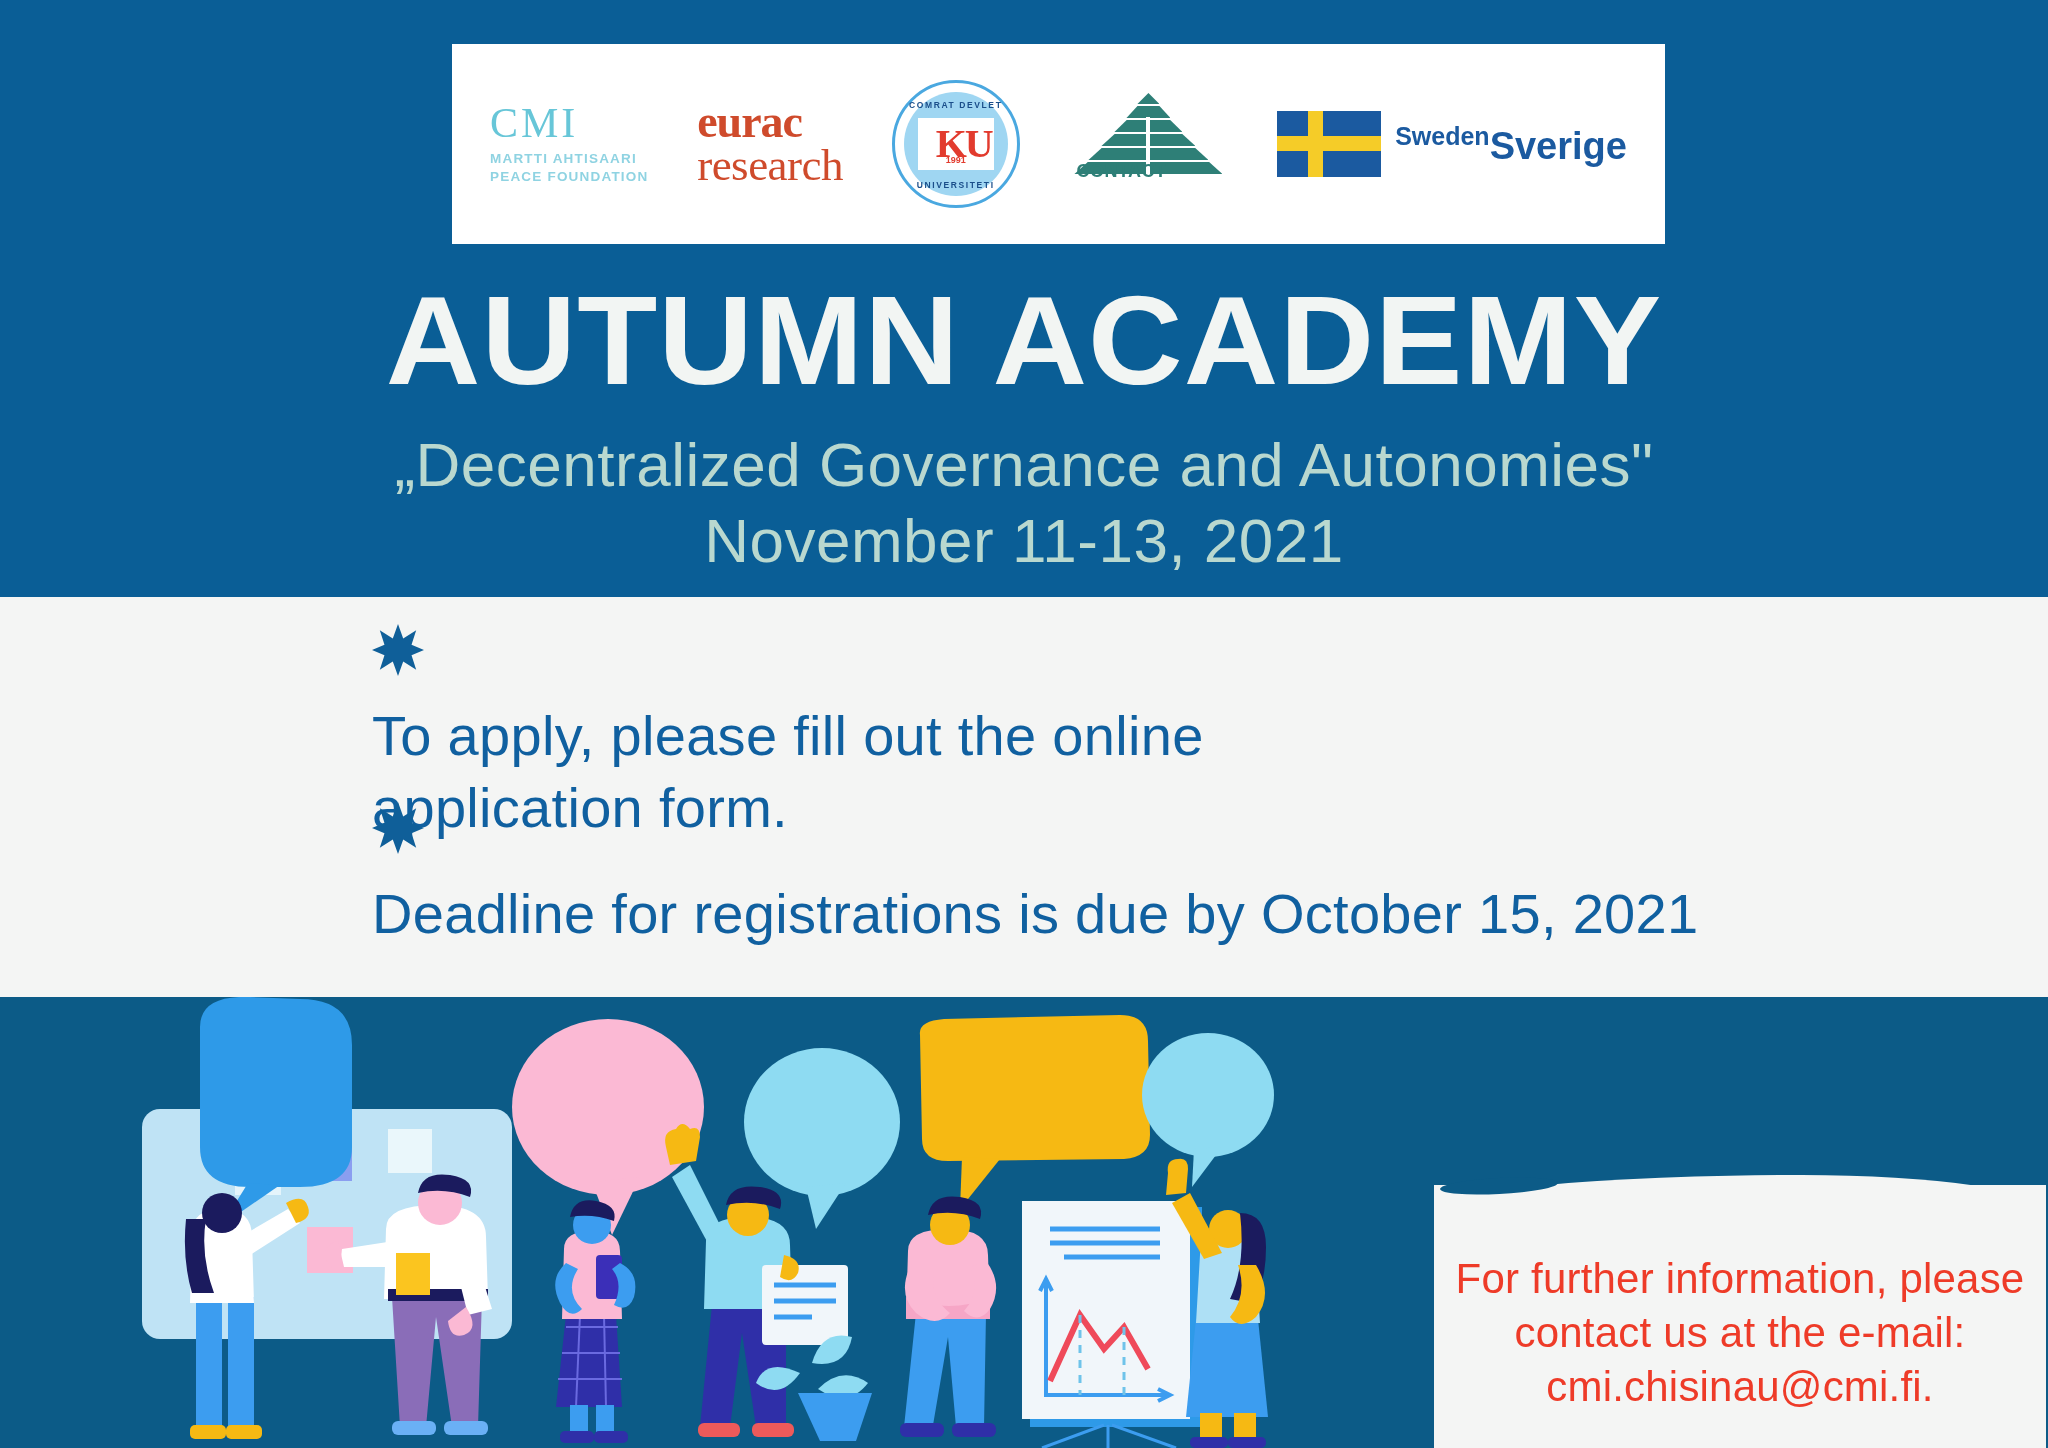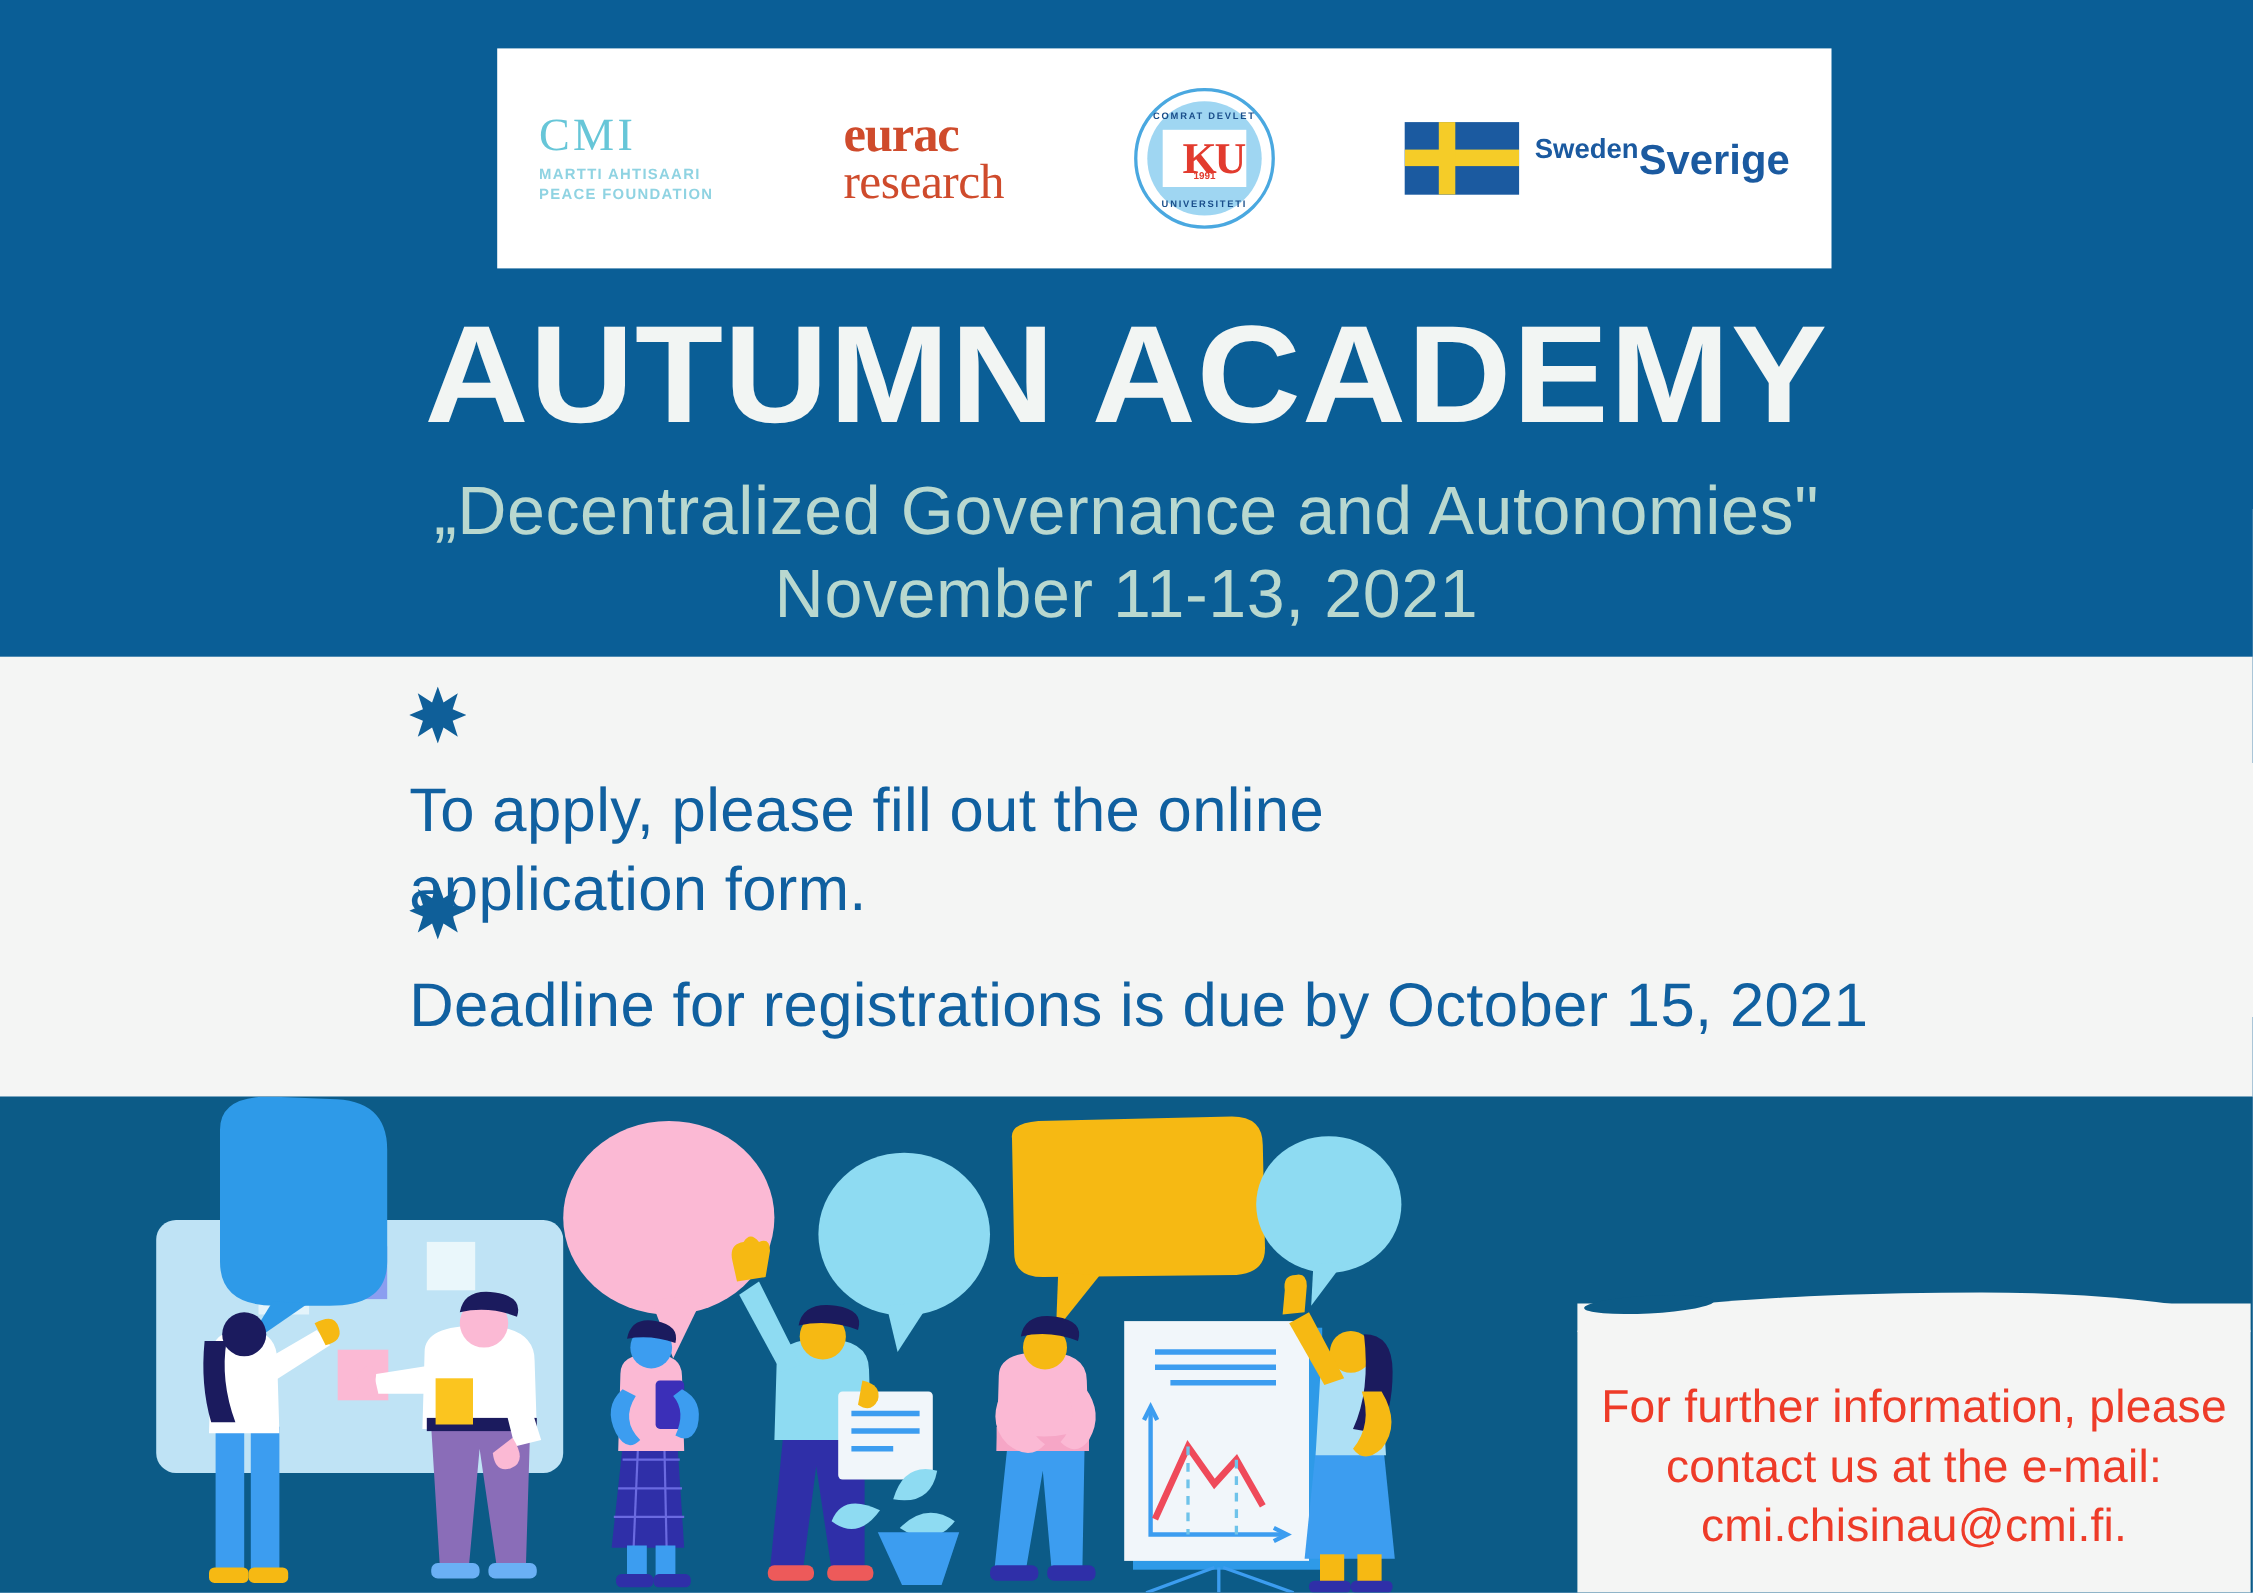--- a/index.html
+++ b/index.html
@@ -427,20 +427,32 @@
         <div class="ku-outer"></div>
         <div class="ku-inner"></div>
         <div class="ku-top-txt">COMRAT DEVLET</div>
         <div class="ku-plate"></div>
         <div class="ku-letters">KU</div>
         <div class="ku-year">1991</div>
         <div class="ku-bot-txt">UNIVERSITETI</div>
       </div>
     </div>
 
+    <div class="logo-slot">
+      <div class="contact-wrap">
+        <div class="pyr pyr-s1"></div>
+        <div class="pyr pyr-s2"></div>
+        <div class="pyr pyr-s3"></div>
+        <div class="pyr pyr-s4"></div>
+        <div class="pyr pyr-s5"></div>
+        <div class="pyr pyr-s6"></div>
+        <div class="pyr-notch"></div>
+        <div class="contact-word">CONTACT</div>
+      </div>
+    </div>
 
     <div class="logo-slot">
       <div class="sw-wrap">
         <div class="sw-flag"></div>
         <div class="sw-text">
           <div class="sw-1">Sweden</div>
           <div class="sw-2">Sverige</div>
         </div>
       </div>
     </div>

